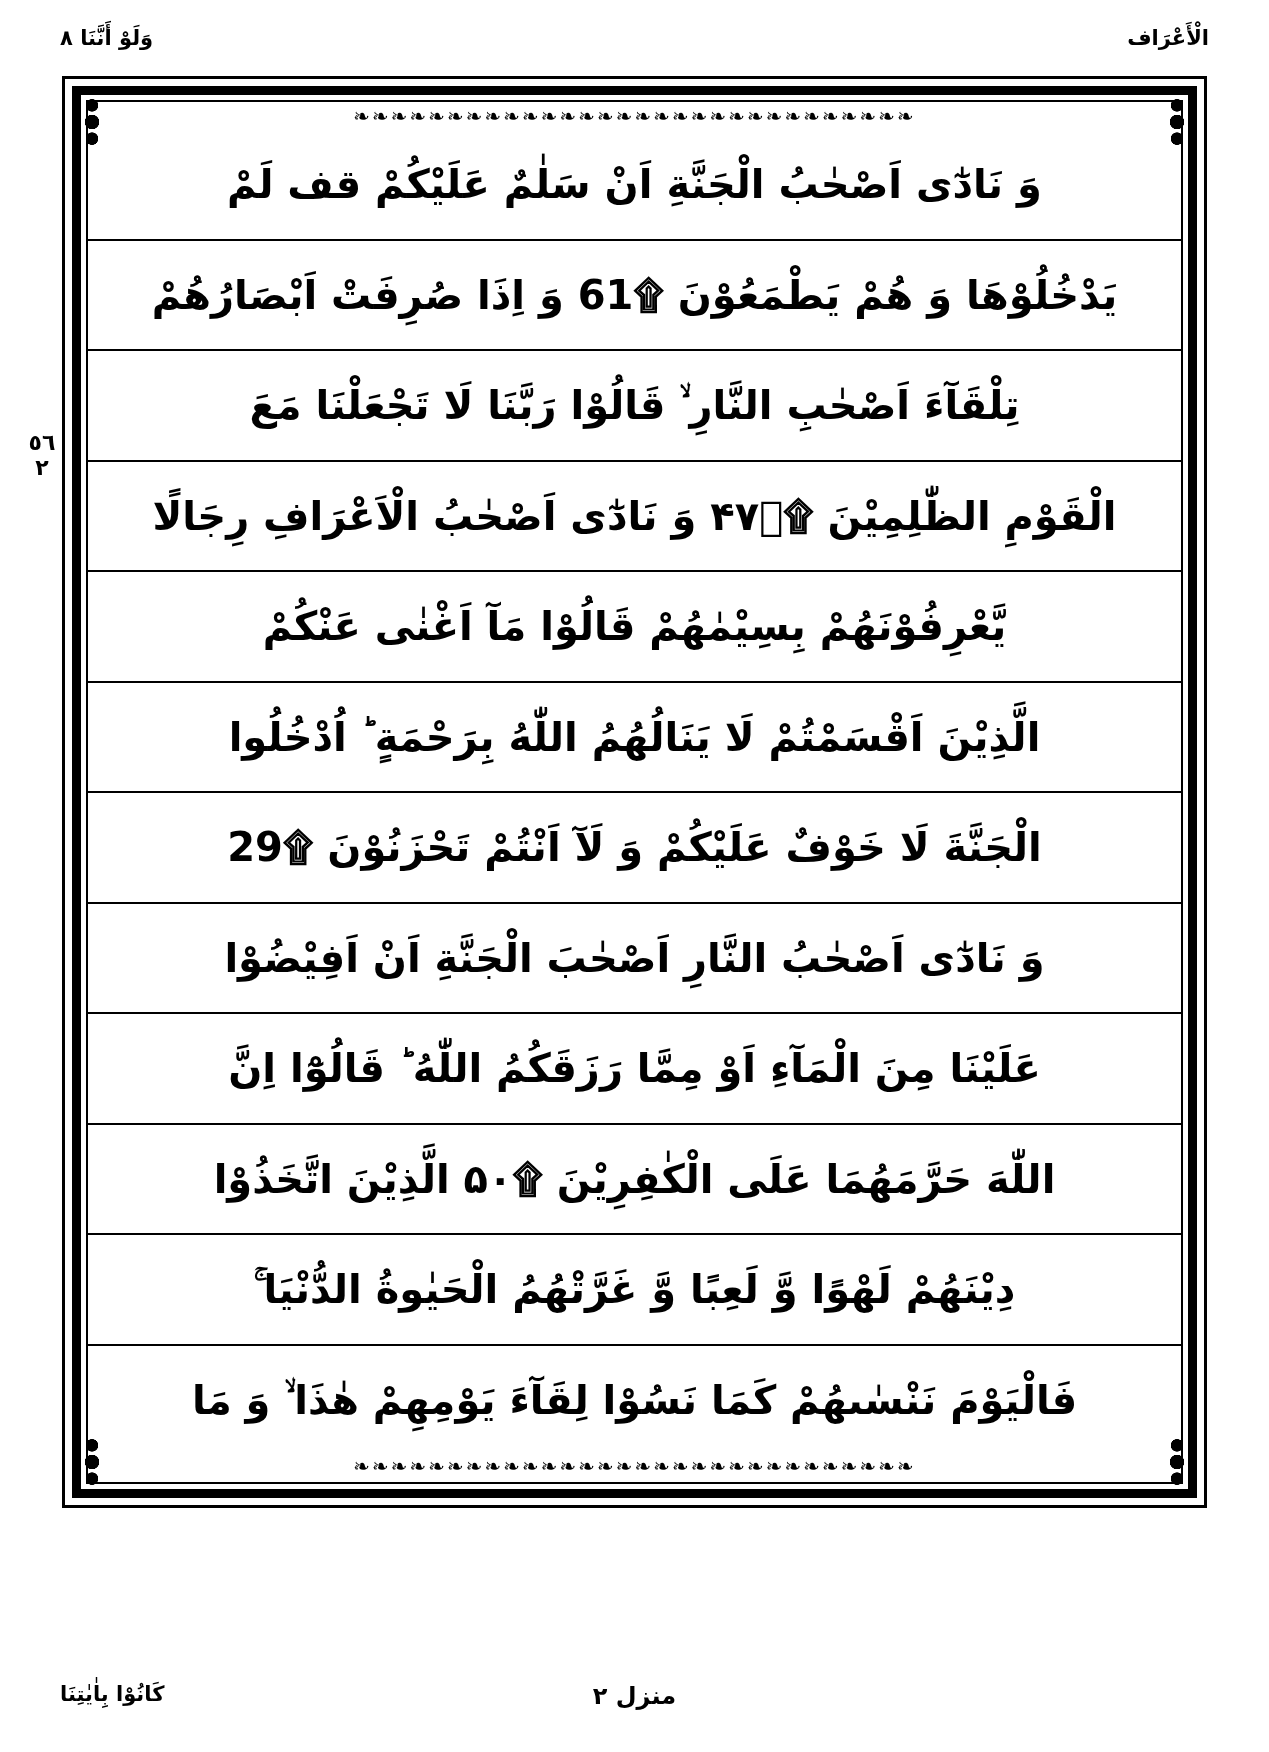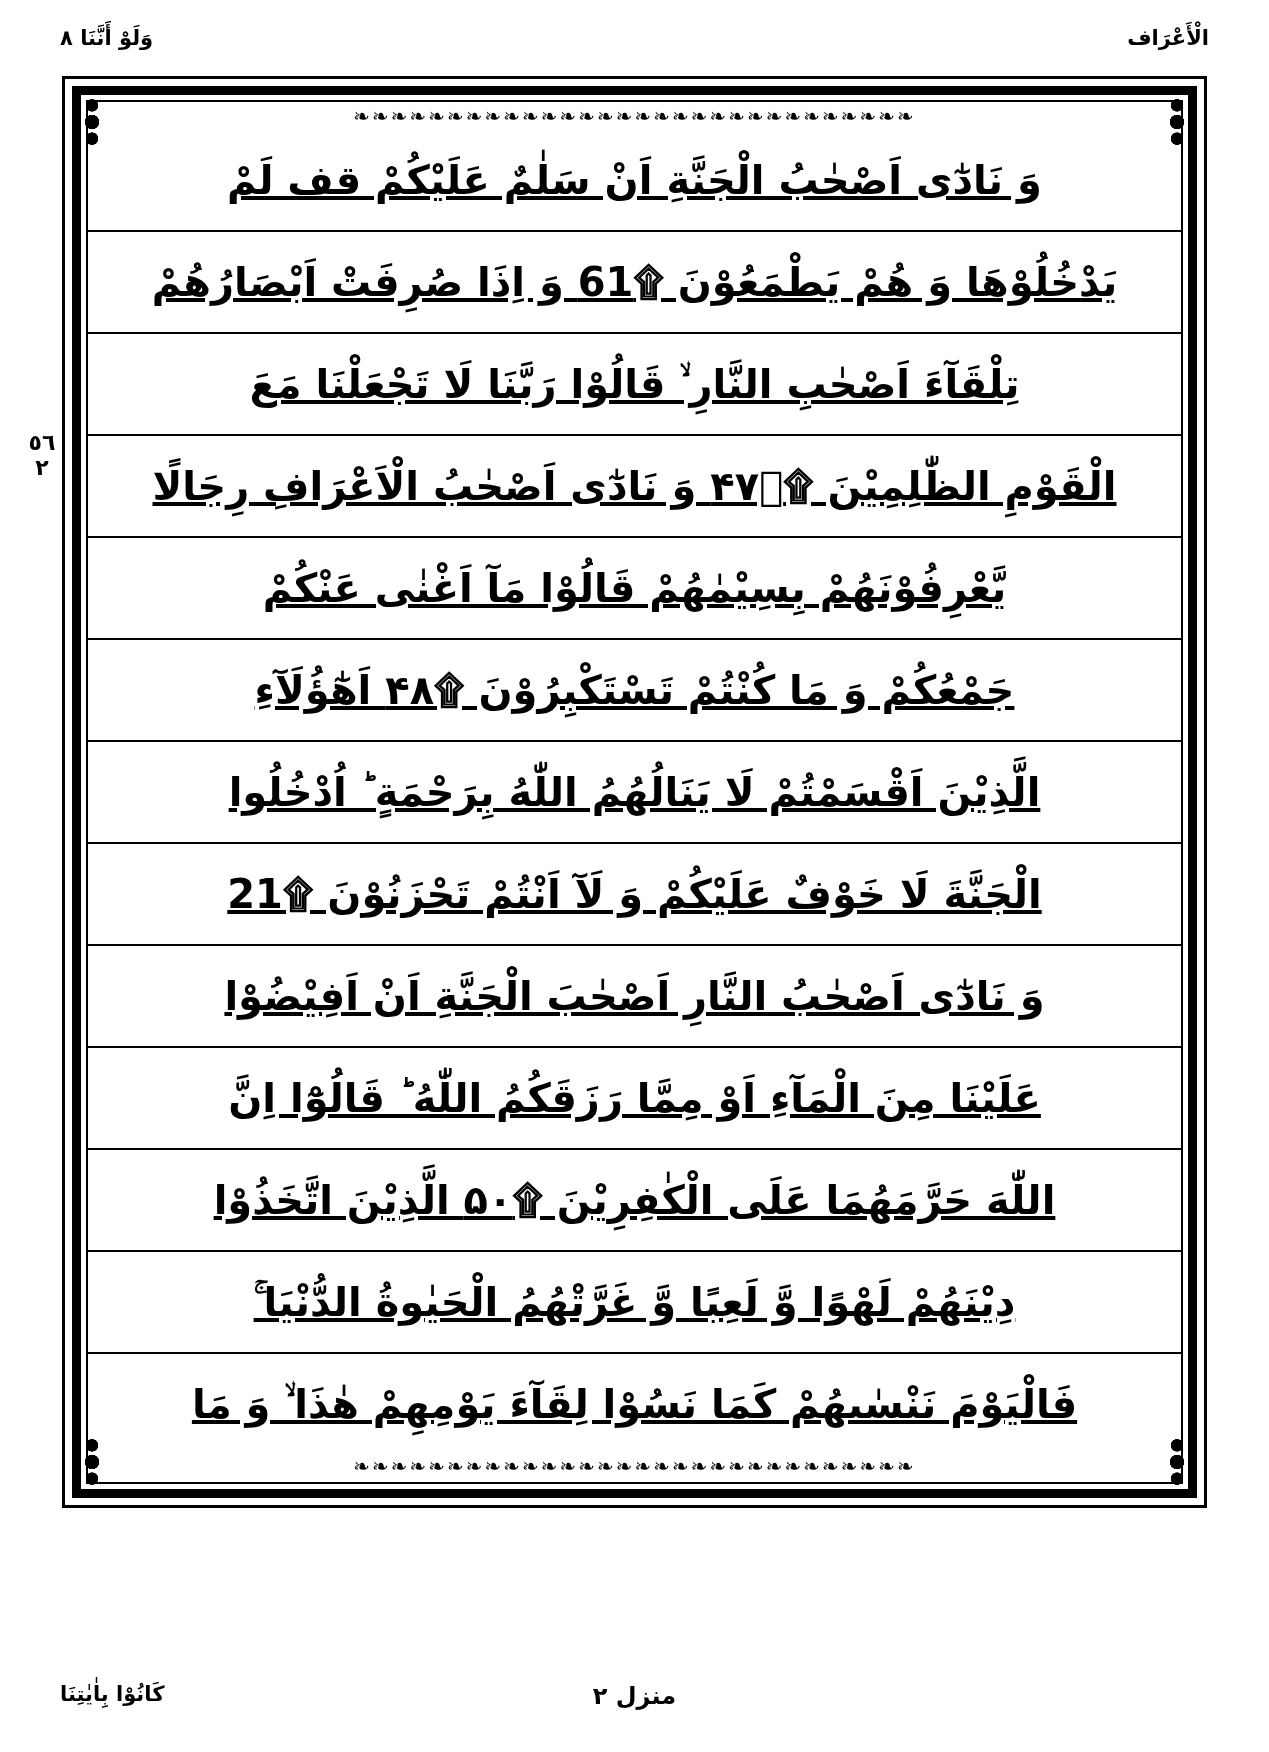--- a/index.html
+++ b/index.html
@@ -139,21 +139,20 @@
   .aya-line {
     flex: 1 1 0;
     border-bottom: 2px solid #000;
     display: flex;
     align-items: center;
     justify-content: center;
     direction: rtl;
     padding: 0 14px;
     box-sizing: border-box;
     position: relative;
-    text-decoration: underline;
   }
   .aya-line:last-child { border-bottom: none; }
   .aya-text {
     font-family: "DejaVu Sans", sans-serif;
     font-size: 40px;
     line-height: 1.25;
     font-weight: 700;
     direction: rtl;
     text-align: center;
     width: 100%;
@@ -220,27 +219,24 @@
         <div class="aya-line">
             <span class="aya-text">تِلْقَآءَ اَصْحٰبِ النَّارِ ۙ قَالُوْا رَبَّنَا لَا تَجْعَلْنَا مَعَ</span>
           </div>
         <div class="aya-line">
             <span class="aya-text">الْقَوْمِ الظّٰلِمِيْنَ ۩۴۷ؔ وَ نَادٰٓى اَصْحٰبُ الْاَعْرَافِ رِجَالًا</span>
           </div>
         <div class="aya-line">
             <span class="aya-text">يَّعْرِفُوْنَهُمْ بِسِيْمٰهُمْ قَالُوْا مَآ اَغْنٰى عَنْكُمْ</span>
           </div>
         <div class="aya-line">
-            <span class="aya-text">جَمْعُكُمْ وَ مَا كُنْتُمْ تَسْتَكْبِرُوْنَ ۩۴۸ اَهٰٓؤُلَآءِ</span>
-          </div>
-        <div class="aya-line">
             <span class="aya-text">الَّذِيْنَ اَقْسَمْتُمْ لَا يَنَالُهُمُ اللّٰهُ بِرَحْمَةٍ ؕ اُدْخُلُوا</span>
           </div>
         <div class="aya-line">
-            <span class="aya-text">الْجَنَّةَ لَا خَوْفٌ عَلَيْكُمْ وَ لَآ اَنْتُمْ تَحْزَنُوْنَ ۩21</span>
+            <span class="aya-text">الْجَنَّةَ لَا خَوْفٌ عَلَيْكُمْ وَ لَآ اَنْتُمْ تَحْزَنُوْنَ ۩29</span>
           </div>
         <div class="aya-line">
             <span class="aya-text">وَ نَادٰٓى اَصْحٰبُ النَّارِ اَصْحٰبَ الْجَنَّةِ اَنْ اَفِيْضُوْا</span>
           </div>
         <div class="aya-line">
             <span class="aya-text">عَلَيْنَا مِنَ الْمَآءِ اَوْ مِمَّا رَزَقَكُمُ اللّٰهُ ؕ قَالُوْٓا اِنَّ</span>
           </div>
         <div class="aya-line">
             <span class="aya-text">اللّٰهَ حَرَّمَهُمَا عَلَى الْكٰفِرِيْنَ ۩۵۰ الَّذِيْنَ اتَّخَذُوْا</span>
           </div>

